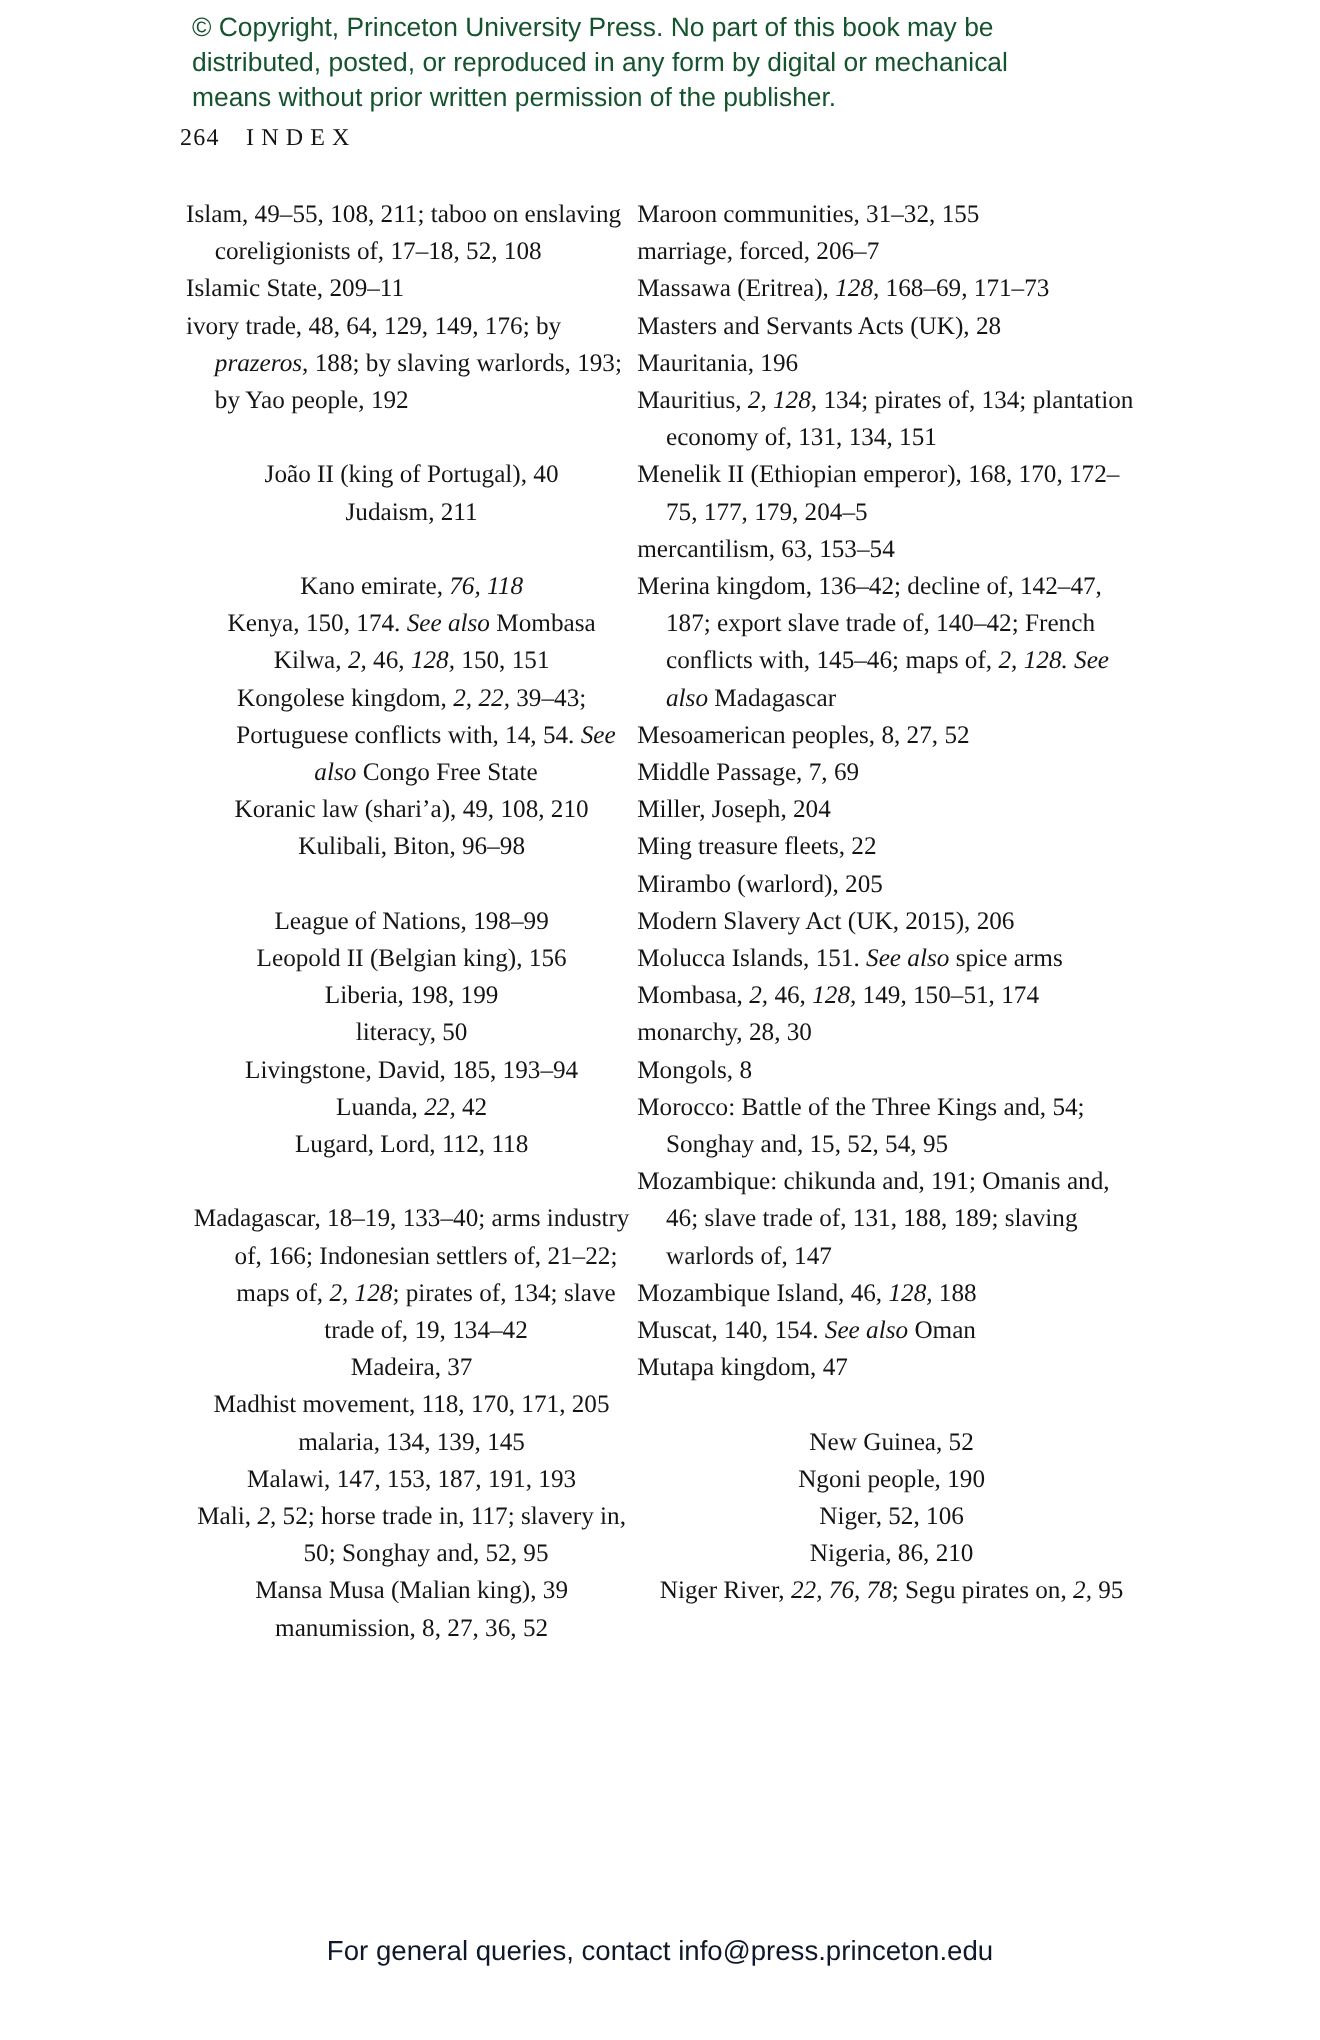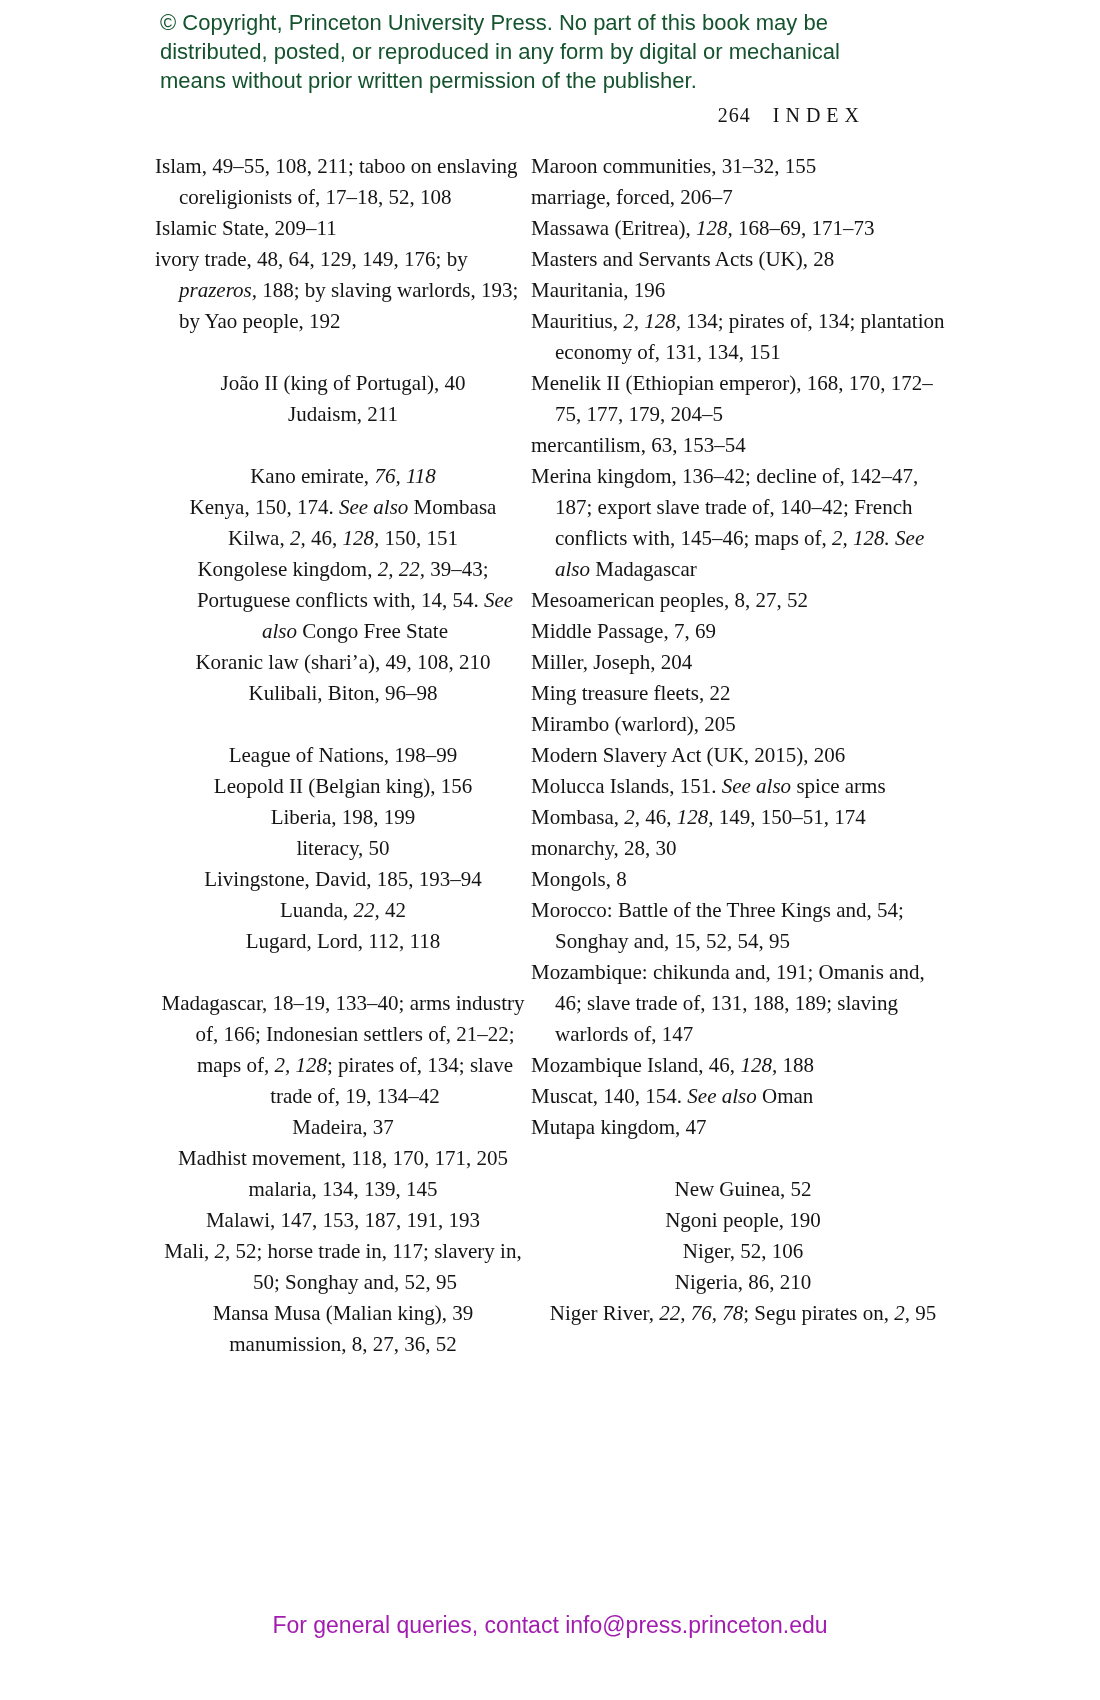--- a/index.html
+++ b/index.html
@@ -19,31 +19,31 @@
     font-family: "Liberation Sans", sans-serif;
     font-size: 22px;
     line-height: 29px;
     color: #14532d;
   }
   .page-header {
     position: absolute;
     left: 150px;
     top: 104px;
     width: 715px;
-    text-align: right;
+    text-align: left;
     font-family: "Liberation Serif", serif;
     font-size: 20px;
     color: #141414;
   }
   .page-header .pagenum { margin-right: 22px; letter-spacing: 1px; }
   .page-header .headlabel { letter-spacing: 6px; font-variant: small-caps; text-transform: uppercase; }
   .columns {
     position: absolute;
     left: 155px;
-    top: 151px;
+    top: 163px;
     width: 800px;
     display: flex;
   }
   .col { font-family: "Liberation Serif", serif; font-size: 21px; line-height: 31px; color: #141414; }
   .col-left  { width: 376px; }
   .col-right { width: 424px; }
   .group + .group { margin-top: 31px; text-align: center; }
   .entry {
     margin: 0;
     padding-left: 24px;
@@ -51,21 +51,21 @@
   }
   .entry i { font-style: italic; }
   .footer {
     position: absolute;
     left: 0;
     top: 1612px;
     width: 1100px;
     text-align: center;
     font-family: "Liberation Sans", sans-serif;
     font-size: 23px;
-    color: #a21caf;
+    color: #0f172a;
   }
 </style>
 </head>
 <body>
 
 <div class="page">
 
   <div class="copyright">© Copyright, Princeton University Press. No part of this book may be distributed, posted, or reproduced in any form by digital or mechanical means without prior written permission of the publisher.</div>
 
   <div class="page-header">

